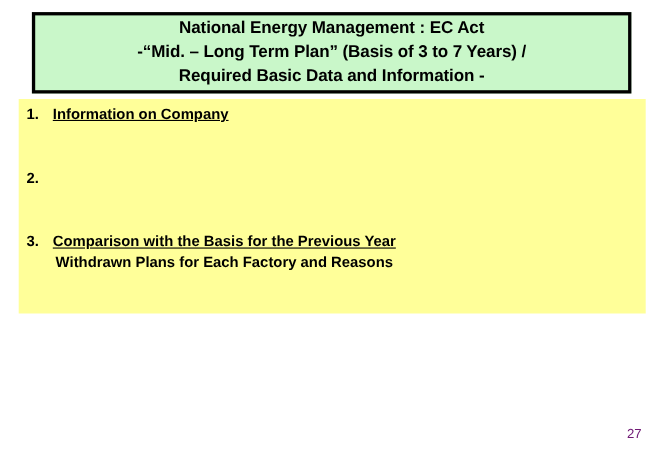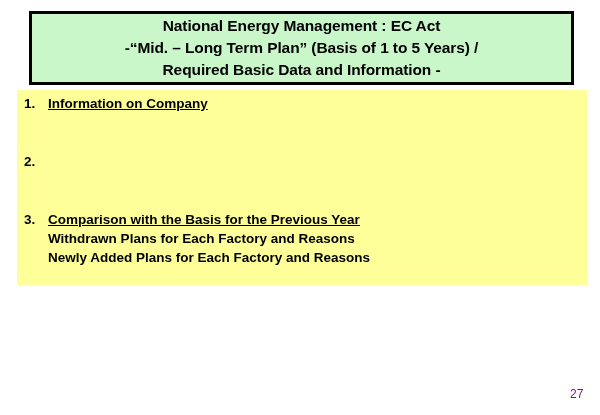--- a/index.html
+++ b/index.html
@@ -74,20 +74,21 @@
     font-weight: bold;
     color: #000000;
     width: 24px;
     flex: 0 0 24px;
     line-height: 19px;
     white-space: nowrap;
   }
   .item-body {
     display: flex;
     flex-direction: column;
+    align-items: center;
   }
   .item-heading {
     font-size: 13.5px;
     font-weight: bold;
     color: #000000;
     text-decoration: underline;
     line-height: 19px;
     white-space: nowrap;
   }
   .item-sub {
@@ -158,21 +159,21 @@
     font-weight: normal;
   }
 </style>
 </head>
 <body>
 
 <div id="slide">
 
   <div id="title-box">
     <div class="title-line">National Energy Management : EC Act</div>
-    <div class="title-line">-“Mid. – Long Term Plan” (Basis of 1 to 5 Years)  /</div>
+    <div class="title-line">-“Mid. – Long Term Plan” (Basis of 3 to 7 Years)  /</div>
     <div class="title-line">Required Basic Data and Information -</div>
   </div>
 
   <div id="content-panel">
 
     <div class="item" id="item-1">
       <div class="item-number">1.</div>
       <div class="item-body">
         <div class="item-heading">Information on Company</div>
       </div>
@@ -180,21 +181,20 @@
 
     <div class="item" id="item-2">
       <div class="item-number">2.</div>
     </div>
 
     <div class="item" id="item-3">
       <div class="item-number">3.</div>
       <div class="item-body">
         <div class="item-heading">Comparison with the Basis for the Previous Year</div>
         <div class="item-sub">Withdrawn Plans for Each Factory and Reasons</div>
-        <div class="item-sub">Newly Added Plans for Each Factory and Reasons</div>
       </div>
     </div>
 
   </div>
 
   <div id="footer-logo">
     <div id="logo-mark">
       <div class="disc"></div>
       <div class="lens"></div>
       <div class="lens-inner"></div>

